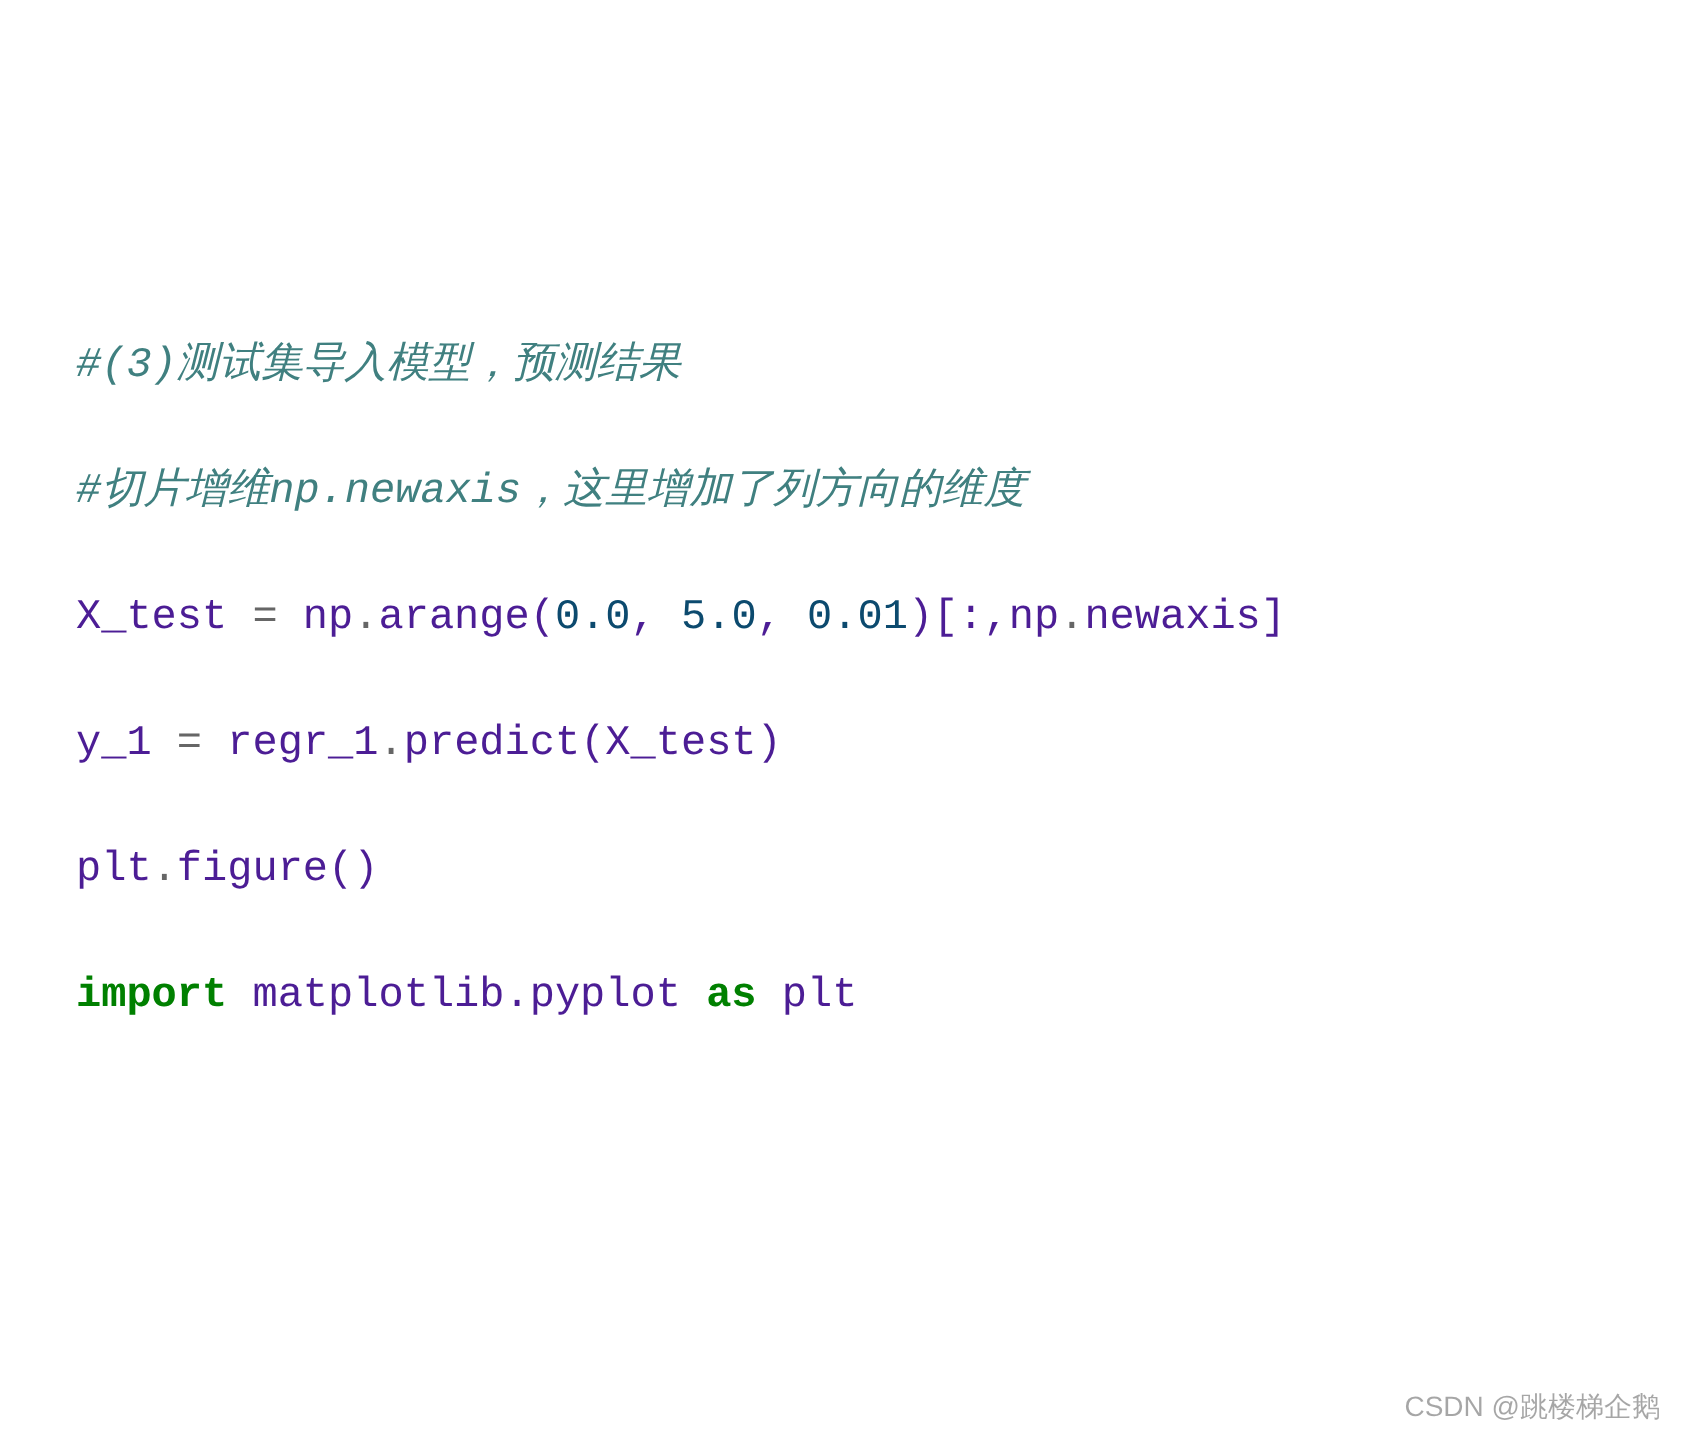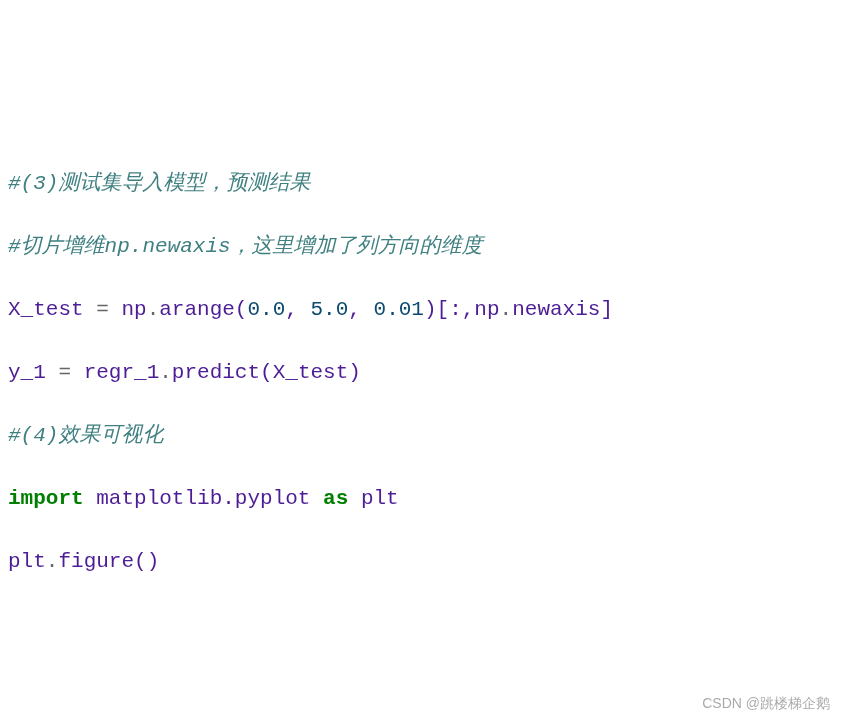--- a/index.html
+++ b/index.html
@@ -7,21 +7,21 @@
       font-family: "SimSun", "Consolas", "Courier New", monospace;
       font-size: 21px;
       line-height: 1.5;
       background: #ffffff;
       padding: 10px 8px;
       width: 842px;
       height: 724px;
       position: relative;
       white-space: pre;
     }
-    .code-line { display: block; }
+    .code-line { display: block; margin-left: 30px; }
     .c-comment-italic { color: #408080; font-style: italic; }
     .c-keyword { color: #008000; font-weight: bold; }
     .c-plain { color: #4c1d95; }
     .c-num { color: #0c4a6e; }
     .c-op { color: #666666; }
     .c-str { color: #ba2121; }
     .watermark {
       position: absolute;
       right: 12px;
       bottom: 10px;
@@ -33,23 +33,22 @@
 </head>
 <body>
 
 
 
 <div>
 <span class="code-line"><span class="c-comment-italic">#(3)测试集导入模型，预测结果</span></span>
 <span class="code-line"><span class="c-comment-italic">#切片增维np.newaxis，这里增加了列方向的维度</span></span>
 <span class="code-line"><span class="c-plain">X_test </span><span class="c-op">=</span><span class="c-plain"> np</span><span class="c-op">.</span><span class="c-plain">arange(</span><span class="c-num">0.0</span><span class="c-plain">, </span><span class="c-num">5.0</span><span class="c-plain">, </span><span class="c-num">0.01</span><span class="c-plain">)[:,np</span><span class="c-op">.</span><span class="c-plain">newaxis]</span></span>
 <span class="code-line"><span class="c-plain">y_1 </span><span class="c-op">=</span><span class="c-plain"> regr_1</span><span class="c-op">.</span><span class="c-plain">predict(X_test)</span></span>
-<span class="code-line"><span class="c-comment-italic">#(4)效果可视化</span></span>
+<span class="code-line"><span class="c-plain">plt</span><span class="c-op">.</span><span class="c-plain">figure()</span></span>
 <span class="code-line"><span class="c-keyword">import</span><span class="c-plain"> matplotlib.pyplot </span><span class="c-keyword">as</span><span class="c-plain"> plt</span></span>
-<span class="code-line"><span class="c-plain">plt</span><span class="c-op">.</span><span class="c-plain">figure()</span></span>
 
 
 
 
 
 
 
 
 
 

